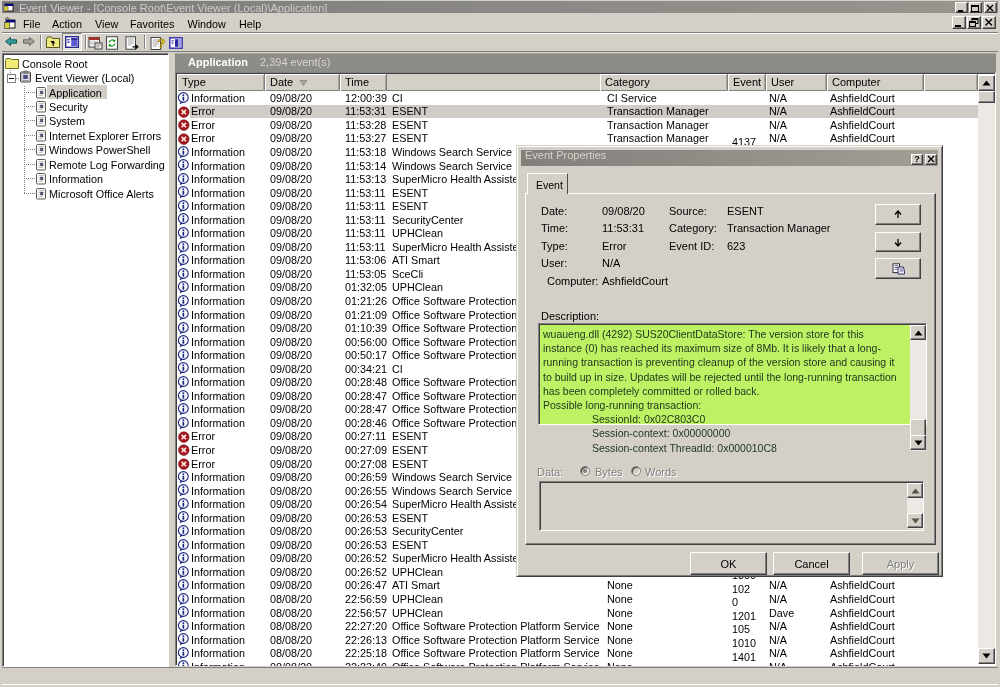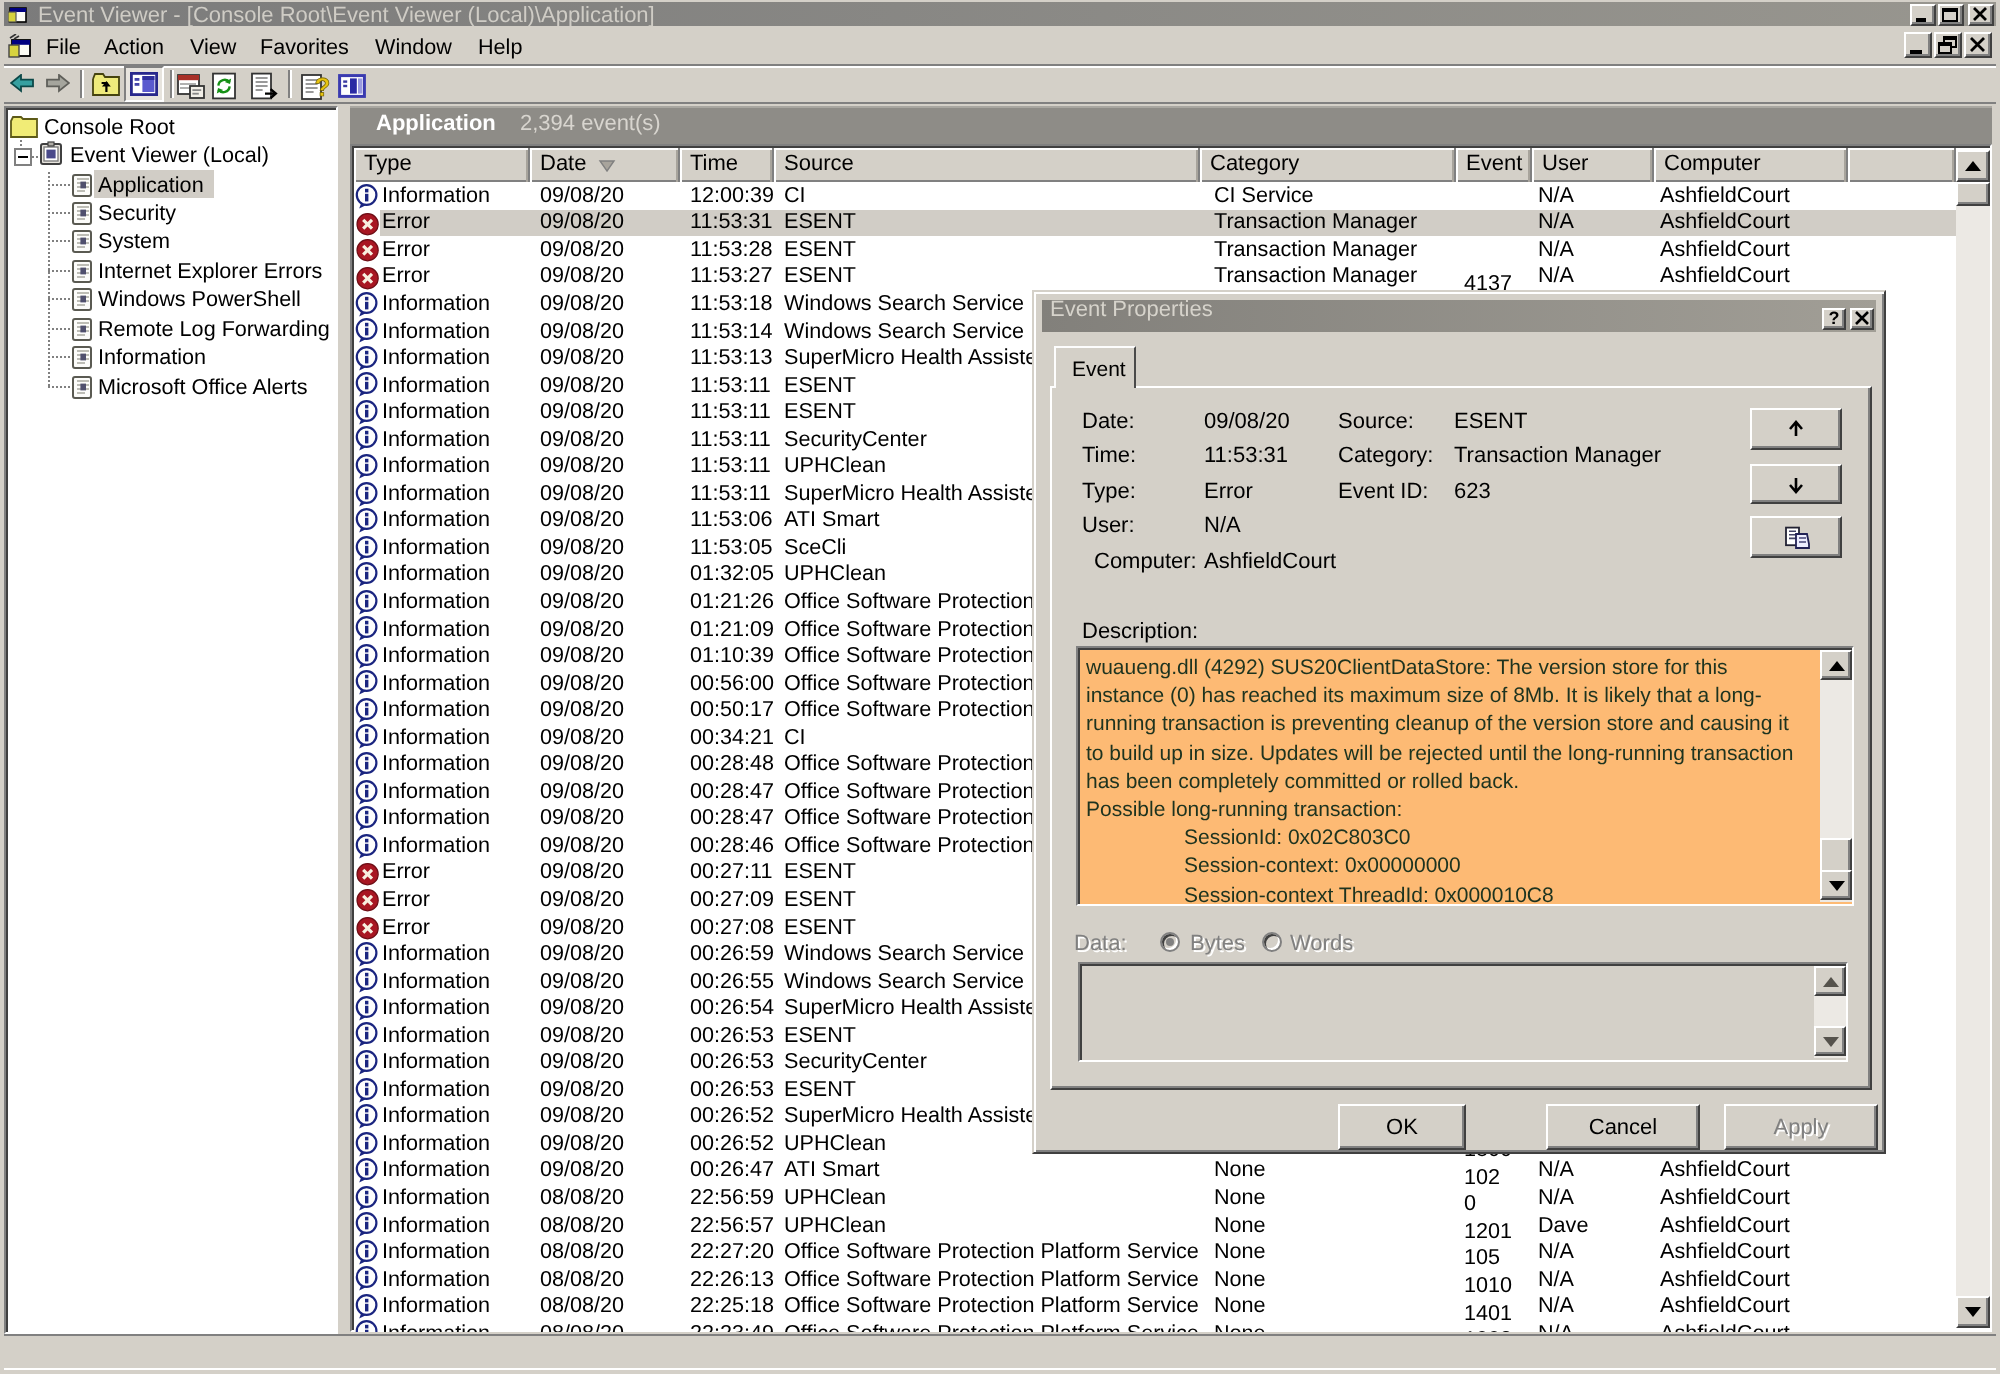--- a/index.html
+++ b/index.html
@@ -45,21 +45,21 @@
 #bstrip3 { left:2px; top:684px; width:996px; height:1px; background:#fff; }
 
 #dlg { left:516px; top:145px; width:427px; height:432px; background:#d4d0c8; border:1px solid; border-color:#d4d0c8 #404040 #404040 #d4d0c8; box-shadow:inset 1px 1px 0 #fff, inset -1px -1px 0 #808080; z-index:50; }
 #dtitle { position:absolute; left:4px; top:4px; right:4px; height:16px; background:linear-gradient(to right,#82807b,#a19e96); }
 #dtitletext { position:absolute; left:8px; top:3px; color:#d6d3cb; font-size:11px; }
 .dcapbtn { position:absolute; width:12px; height:10.5px; top:8px; background:#d4d0c8; border:1px solid; border-color:#fff #404040 #404040 #fff; box-shadow:inset -1px -1px 0 #808080; font-size:9px; font-weight:bold; text-align:center; line-height:9px; }
 #tab { position:absolute; left:10px; top:27px; width:41px; height:21px; background:#d4d0c8; border-left:1px solid #fdfdfd; border-top:1px solid #fdfdfd; border-right:1.5px solid #4a4a4a; font-size:10.5px; padding:5px 0 0 8px; z-index:2; }
 #tabpage { position:absolute; left:8px; top:47px; width:411px; height:352px; background:#d4d0c8; border:1px solid; border-color:#fff #404040 #404040 #fff; box-shadow:inset -1px -1px 0 #808080; }
 .dlabel { position:absolute; font-size:11px; }
 .dbtn { position:absolute; background:#d4d0c8; border:1px solid; border-color:#fff #404040 #404040 #fff; box-shadow:inset -1px -1px 0 #808080; display:flex; align-items:center; justify-content:center; font-size:11px; }
-#descbox { position:absolute; left:21px; top:177px; width:389px; height:130px; background:#fdba74; border:1px solid; border-color:#808080 #fff #fff #808080; box-shadow:inset 1px 1px 0 #404040; font-size:11px; }
+#descbox { position:absolute; left:21px; top:177px; width:389px; height:102px; background:#bef264; border:1px solid; border-color:#808080 #fff #fff #808080; box-shadow:inset 1px 1px 0 #404040; font-size:11px; }
 #desctext { position:absolute; left:4px; top:3px; width:358px; line-height:14.2px; color:#1d331f; font-size:10.5px; }
 #databox { position:absolute; left:22px; top:335px; width:385px; height:50px; background:#d4d0c8; border:1px solid; border-color:#808080 #fff #fff #808080; box-shadow:inset 1px 1px 0 #404040; }
 .gray { color:#808080; text-shadow:1px 1px 0 #fff; }
 .radio { position:absolute; width:10px; height:10px; border-radius:50%; background:#d4d0c8; border:1px solid #808080; box-shadow:inset 1px 1px 0 #404040, inset -1px -1px 0 #fff; }
 </style></head>
 <body>
 
 <div class="abs" id="titlebar"></div>
 <svg class="abs" style="left:4px;top:2px" width="10" height="10" viewBox="0 0 10 10">
     <rect x="1" y="2" width="8" height="7" fill="#fdfdf5" stroke="#000" stroke-width="0.8"></rect>
@@ -246,21 +246,20 @@
 
 <div class="abs" id="band"></div>
 <div class="abs" id="bandtitle">Application</div>
 <div class="abs" id="bandcount">2,394 event(s)</div>
 
 <div class="abs" id="listview"></div>
 <div class="abs" id="lheader">
     <div class="hcell" style="left:0px;width:88px">Type</div>
     <div class="hcell" style="left:88px;width:75px">Date</div>
     <div class="hcell" style="left:163px;width:47px">Time</div>
-    <div class="hcell" style="left:210px;width:213px">Source</div>
     <div class="hcell" style="left:423px;width:128px">Category</div>
     <div class="hcell" style="left:551px;width:38px">Event</div>
     <div class="hcell" style="left:589px;width:61px">User</div>
     <div class="hcell" style="left:650px;width:97px">Computer</div>
     <div class="hcell" style="left:747px;width:54px"></div>
     <svg style="position:absolute;left:122px;top:6px" width="9" height="6">
       <path d="M4.5 5.5 L8 0.5 L1 0.5 Z" fill="#a8a49c" stroke="#808080" stroke-width="0.7"></path>
     </svg>
   </div>
 <div class="abs" id="rows">
@@ -1030,16 +1029,16 @@
         <svg width="9" height="6">
           <path d="M4.5 0.5 L8.5 5.5 L0.5 5.5 Z" fill="#55524c"></path>
         </svg>
       </div>
     <div class="abs sbtn" style="left:367px;top:31px;width:16px;height:15px">
         <svg width="9" height="6">
           <path d="M4.5 5.5 L8.5 0.5 L0.5 0.5 Z" fill="#55524c"></path>
         </svg>
       </div>
   </div>
-  <div class="dbtn" style="left:152px;top:406px;width:64px;height:23px">OK</div>
+  <div class="dbtn" style="left:173px;top:406px;width:77px;height:23px">OK</div>
   <div class="dbtn" style="left:256px;top:406px;width:77px;height:23px">Cancel</div>
   <div class="dbtn gray" style="left:345px;top:406px;width:77px;height:23px">Apply</div>
 </div>
 
 </body></html>

